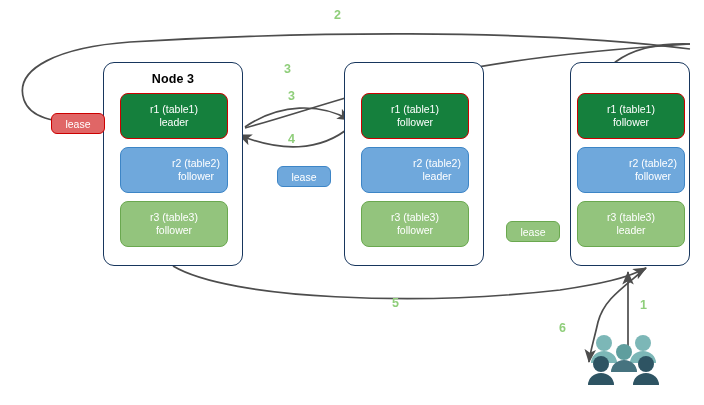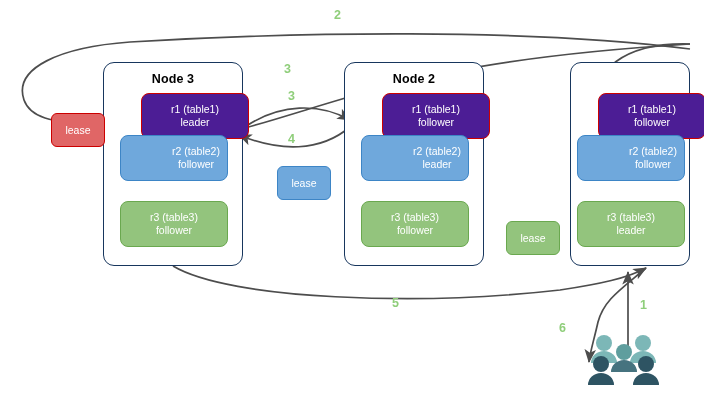--- a/index.html
+++ b/index.html
@@ -51,37 +51,37 @@
     display: flex;
     flex-direction: column;
     align-items: center;
     justify-content: center;
     color: #ffffff;
     font-size: 10.5px;
     line-height: 13px;
     text-align: center;
   }
   .replica .l1, .replica .l2 { display: block; }
-  .rep-red   { background: #4c1d95; border: 1.6px solid #cc0000; margin-left: 21px; }
+  .rep-red   { background: #15803d; border: 1.6px solid #cc0000; }
   .rep-blue  { background: #6fa8dc; border: 1.6px solid #3d85c6; }
   .rep-green { background: #93c47d; border: 1.6px solid #6aa84f; }
   .r-top { top: 30px; }
-  .r-mid { top: 72px; padding-left: 44px; }
+  .r-mid { top: 84px; padding-left: 44px; }
   .r-bot { top: 138px; align-items: center; }
 
   .lease {
     position: absolute;
     border-radius: 6px;
     box-sizing: border-box;
     display: flex;
     align-items: center;
     justify-content: center;
     color: #ffffff;
     font-size: 10.5px;
-    height: 34px;
+    height: 21px;
     width: 54px;
   }
   .lease-red   { background: #e06666; border: 1.6px solid #cc0000; }
   .lease-blue  { background: #6fa8dc; border: 1.6px solid #3d85c6; }
   .lease-green { background: #93c47d; border: 1.6px solid #6aa84f; }
 
   .step-label {
     position: absolute;
     color: #8fce7a;
     font-size: 12.5px;
@@ -134,21 +134,20 @@
       <span class="l1">r2 (table2)</span>
       <span class="l2">follower</span>
     </div>
     <div class="replica rep-green r-bot">
       <span class="l1">r3 (table3)</span>
       <span class="l2">follower</span>
     </div>
   </div>
 
   <div class="node-box" style="left:344px; top:62px; width:140px; height:204px;">
-    <div class="node-title">Node 2</div>
     <div class="replica rep-red r-top">
       <span class="l1">r1 (table1)</span>
       <span class="l2">follower</span>
     </div>
     <div class="replica rep-blue r-mid">
       <span class="l1">r2 (table2)</span>
       <span class="l2">leader</span>
     </div>
     <div class="replica rep-green r-bot">
       <span class="l1">r3 (table3)</span>

